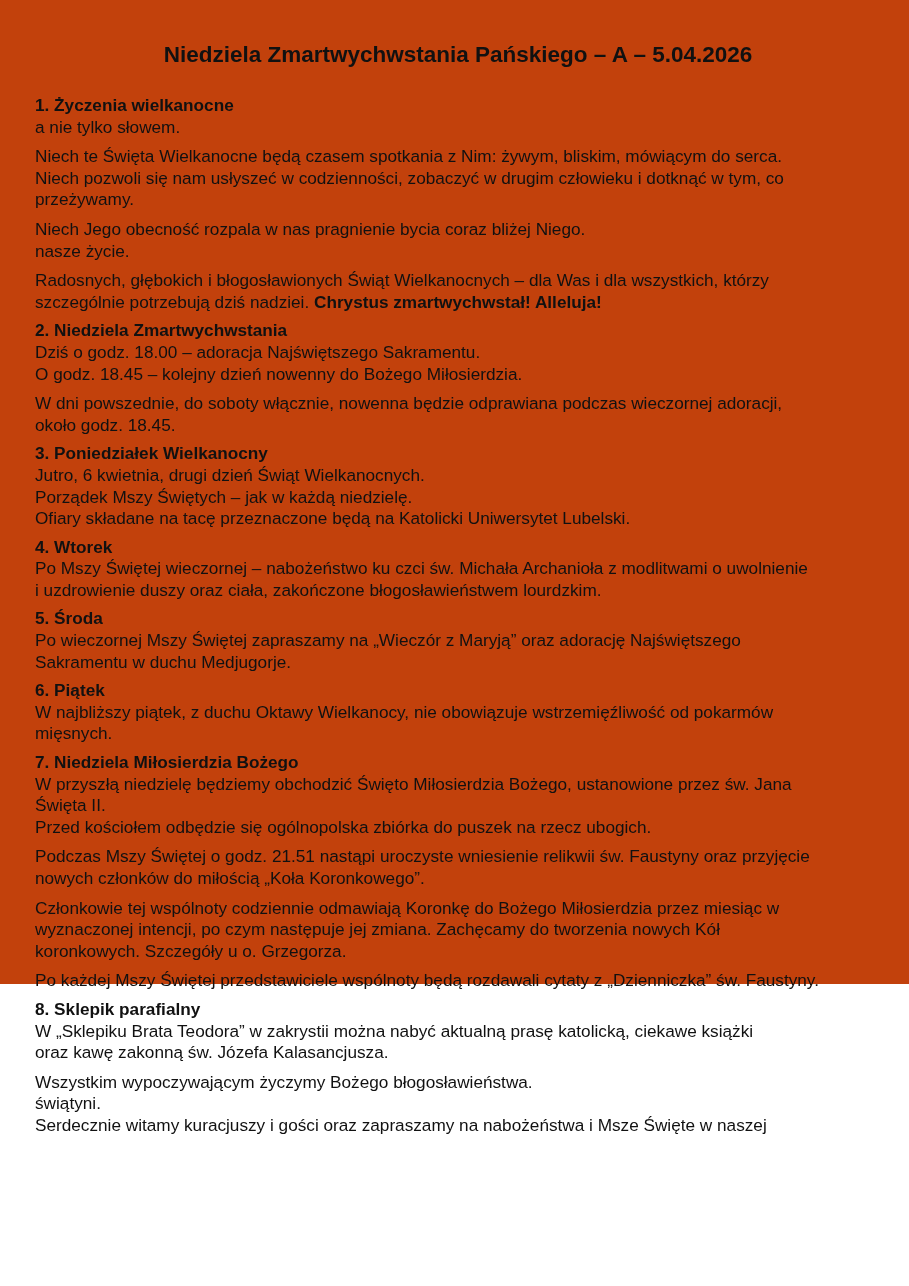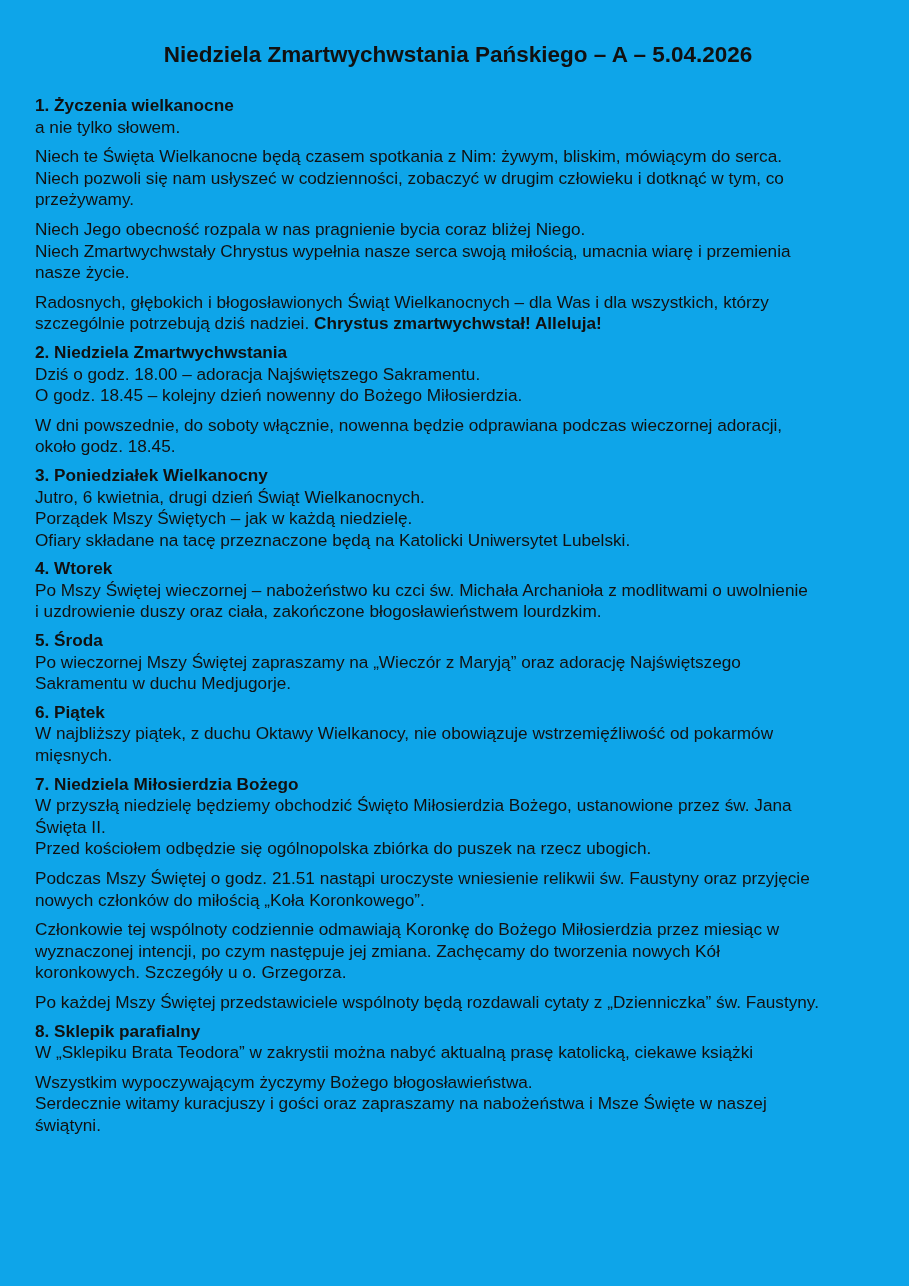--- a/index.html
+++ b/index.html
@@ -1,20 +1,20 @@
 <!DOCTYPE html>
 <html><head>
 <meta charset="utf-8">
 <style>
   html, body { margin: 0; padding: 0; background: #ffffff; }
   body { width: 909px; height: 1286px; overflow: hidden; }
   .page {
     position: relative;
-    width: 909px; height: 1286px;
-    background: #0ea5e9;
+    width: 909px; height: 984px;
+    background: #c2410c;
     color: #111111;
     font-family: "Liberation Sans", sans-serif;
     font-size: 17.2px;
     line-height: 21.6px;
     box-sizing: border-box;
     padding: 40px 36px 0 35px;
   }
   .title {
     text-align: center;
     font-weight: bold;
@@ -41,21 +41,20 @@
         <p class="para">
           <span class="line">a nie tylko słowem.</span>
         </p>
         <p class="para">
           <span class="line">Niech te Święta Wielkanocne będą czasem spotkania z Nim: żywym, bliskim, mówiącym do serca.</span>
           <span class="line">Niech pozwoli się nam usłyszeć w codzienności, zobaczyć w drugim człowieku i dotknąć w tym, co</span>
           <span class="line">przeżywamy.</span>
         </p>
         <p class="para">
           <span class="line">Niech Jego obecność rozpala w nas pragnienie bycia coraz bliżej Niego.</span>
-          <span class="line">Niech Zmartwychwstały Chrystus wypełnia nasze serca swoją miłością, umacnia wiarę i przemienia</span>
           <span class="line">nasze życie.</span>
         </p>
         <p class="para"><span class="line">Radosnych, głębokich i błogosławionych Świąt Wielkanocnych – dla Was i dla wszystkich, którzy</span><span class="">szczególnie potrzebują dziś nadziei. </span><span class="bold">Chrystus zmartwychwstał! Alleluja!</span></p>
       </div>
       <div class="section">
         <div class="section-heading">2. Niedziela Zmartwychwstania</div>
         <p class="para">
           <span class="line">Dziś o godz. 18.00 – adoracja Najświętszego Sakramentu.</span>
           <span class="line">O godz. 18.45 – kolejny dzień nowenny do Bożego Miłosierdzia.</span>
         </p>
@@ -110,21 +109,22 @@
           <span class="line">koronkowych. Szczegóły u o. Grzegorza.</span>
         </p>
         <p class="para">
           <span class="line">Po każdej Mszy Świętej przedstawiciele wspólnoty będą rozdawali cytaty z „Dzienniczka” św. Faustyny.</span>
         </p>
       </div>
       <div class="section">
         <div class="section-heading">8. Sklepik parafialny</div>
         <p class="para">
           <span class="line">W „Sklepiku Brata Teodora” w zakrystii można nabyć aktualną prasę katolicką, ciekawe książki</span>
+          <span class="line">oraz kawę zakonną św. Józefa Kalasancjusza.</span>
         </p>
         <p class="para">
           <span class="line">Wszystkim wypoczywającym życzymy Bożego błogosławieństwa.</span>
+          <span class="line">świątyni.</span>
           <span class="line">Serdecznie witamy kuracjuszy i gości oraz zapraszamy na nabożeństwa i Msze Święte w naszej</span>
-          <span class="line">świątyni.</span>
         </p>
       </div>
     </div>
 </div>
 
 </body></html>

